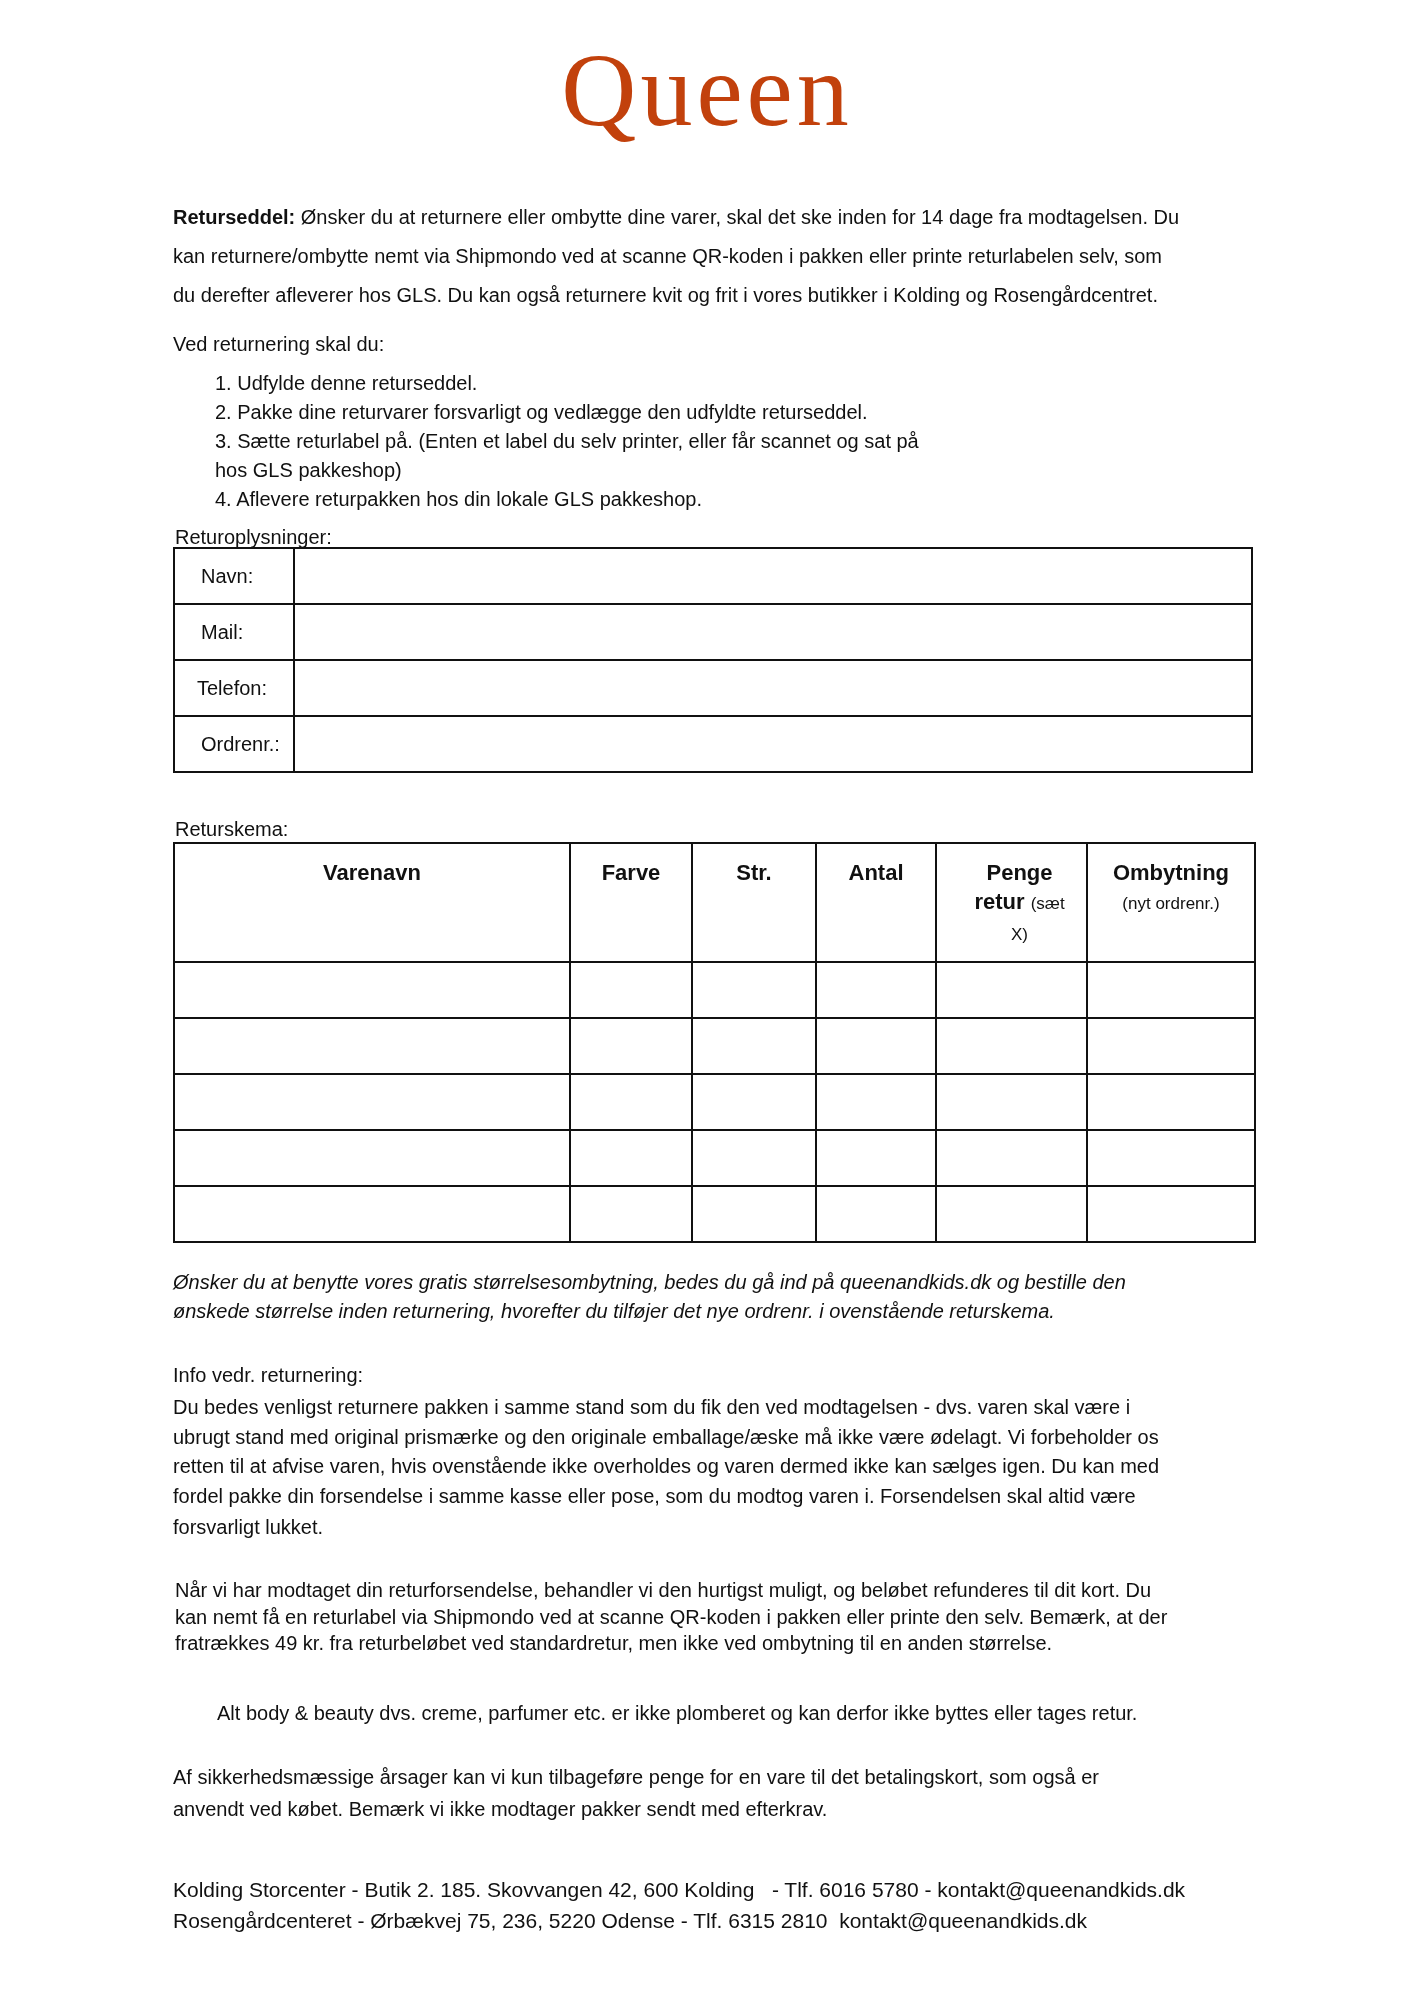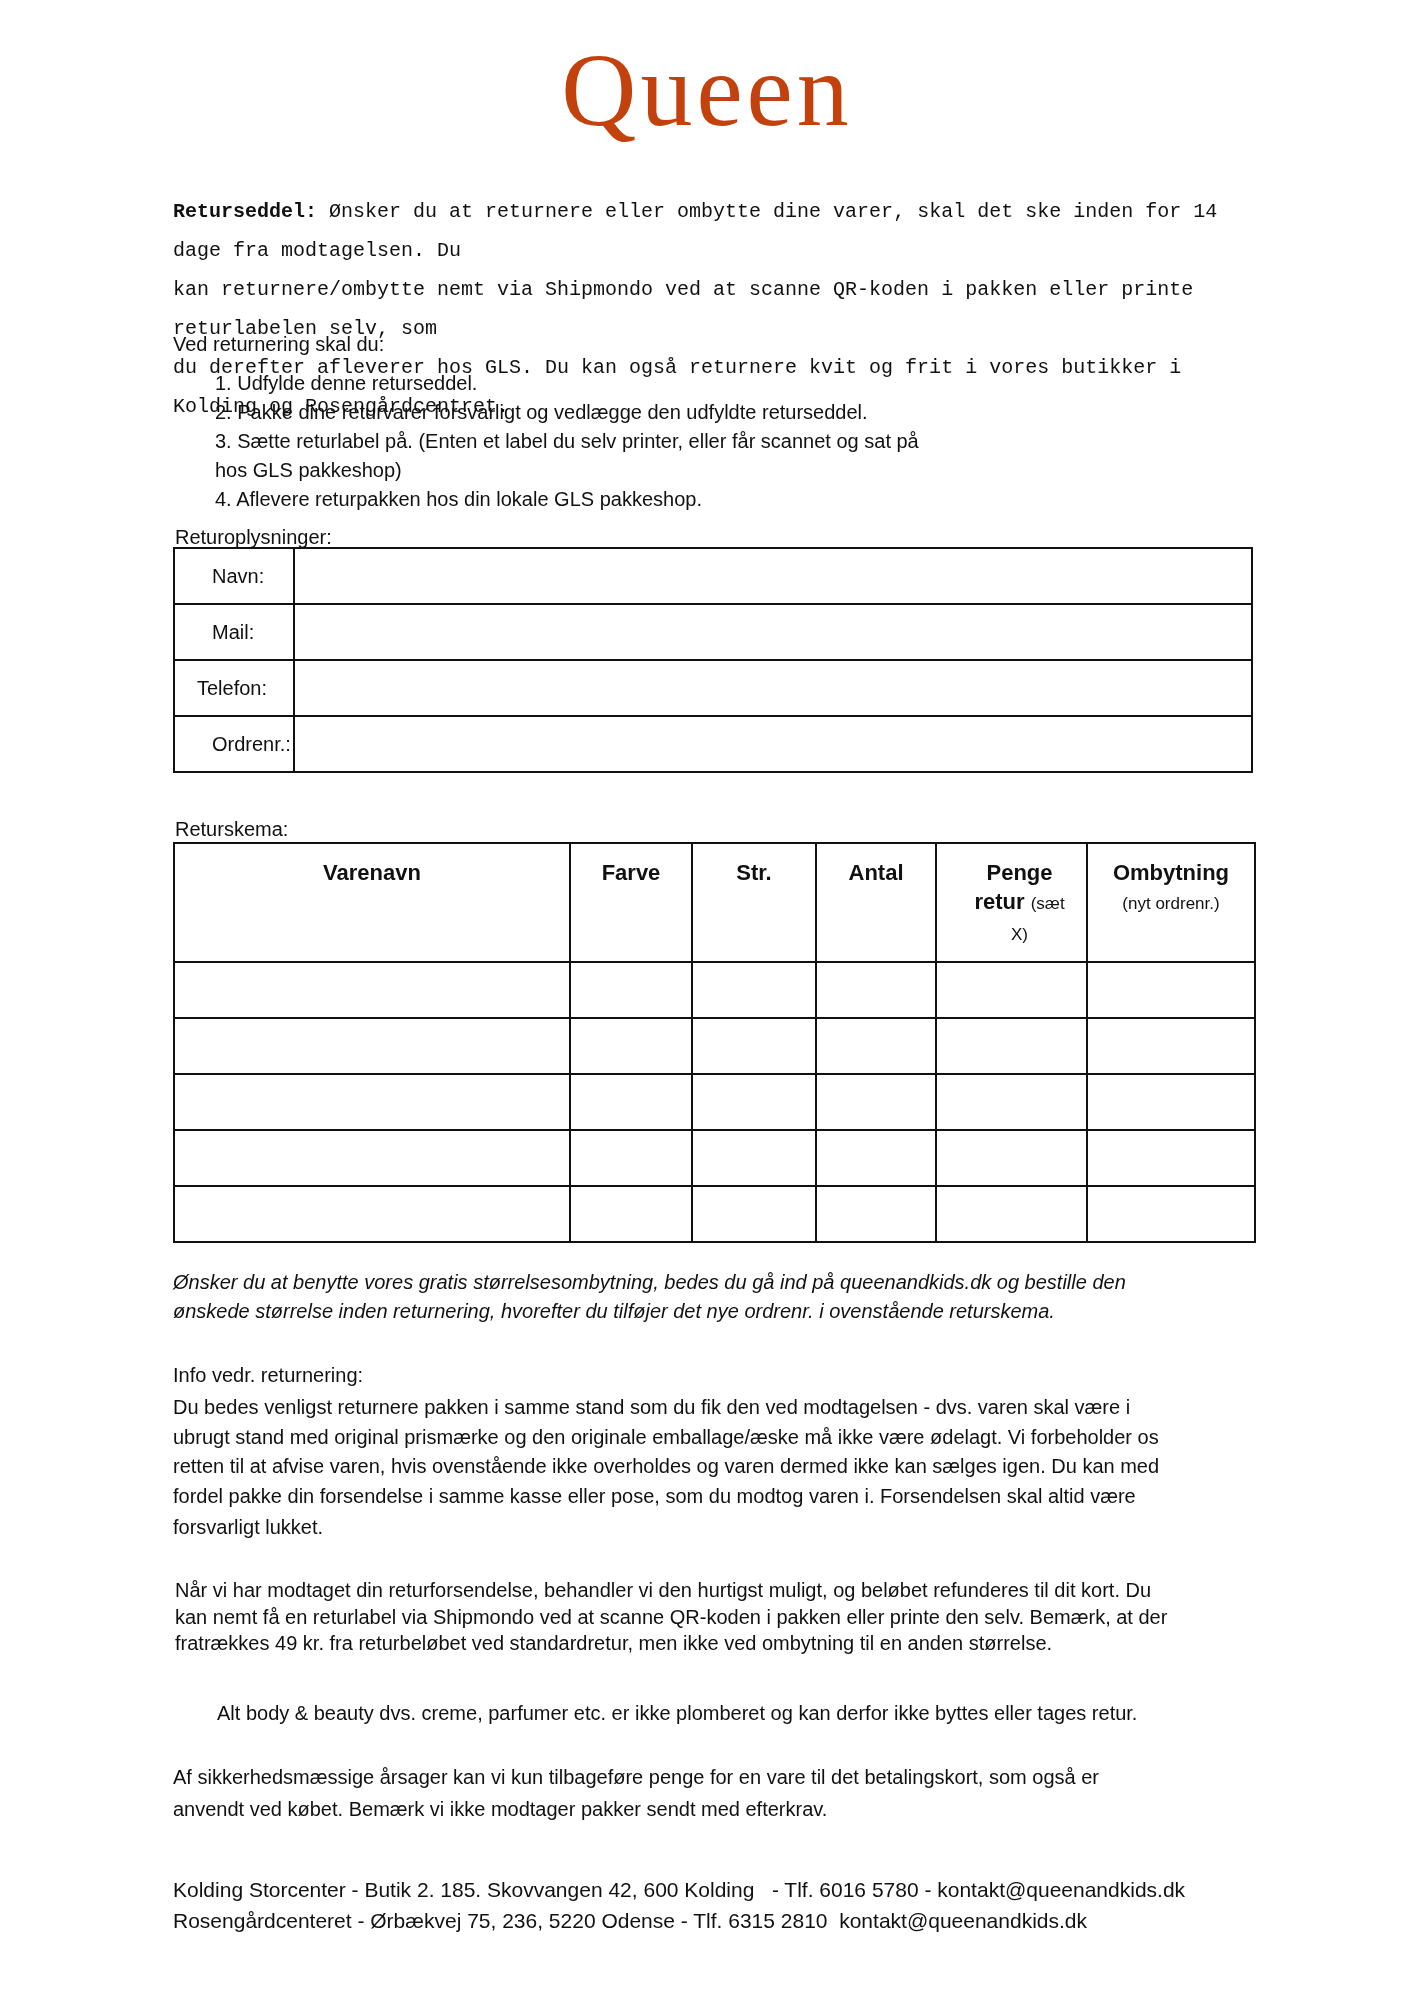--- a/index.html
+++ b/index.html
@@ -11,36 +11,36 @@
           color:#c2410c; line-height:1; }
   .txt { font-size:20px; line-height:39px; left:173px; width:1090px; }
   .txt b { font-weight:bold; }
   .h { font-size:20px; font-weight:normal; left:173px; }
   .list { left:215px; font-size:20px; line-height:29px; width:720px; margin:0; padding:0; list-style:none; }
   .list li { margin:0; }
   table { border-collapse:collapse; position:absolute; }
   td, th { border:2.5px solid #111; padding:0; }
   .info-table { left:173px; top:547px; width:1080px; }
   .info-table td { height:54px; font-size:20px; }
-  .info-table td.lbl { width:120px; padding-left:37px; box-sizing:border-box; }
+  .info-table td.lbl { width:120px; padding-left:26px; box-sizing:border-box; }
   .ret-table { left:173px; top:842px; width:1081px; table-layout:fixed; }
   .ret-table th { height:103px; vertical-align:top; padding-top:14px; font-size:22px; font-weight:bold; line-height:29px; }
   .ret-table th .sub { font-size:17px; font-weight:normal; }
   .ret-table td { height:54px; }
   .ital { font-style:italic; font-size:20px; line-height:29px; left:173px; width:1100px; }
   .body2 { font-size:20px; line-height:29.5px; left:173px; width:1090px; }
   .body3 { font-size:20px; line-height:26.5px; left:175px; width:1090px; }
   .footer { font-size:21px; line-height:31px; left:173px; width:1100px; }
 </style>
 </head>
 <body>
 
 <div class="abs logo">Queen</div>
 
-<div class="abs txt" style="top:192px;font-family:Liberation Mono, monospace;">
+<div class="abs txt" style="top:198px;">
   <div><b>Returseddel:</b><span> Ønsker du at returnere eller ombytte dine varer, skal det ske inden for 14 dage fra modtagelsen. Du</span></div>
   <div>kan returnere/ombytte nemt via Shipmondo ved at scanne QR-koden i pakken eller printe returlabelen selv, som</div>
   <div>du derefter afleverer hos GLS. Du kan også returnere kvit og frit i vores butikker i Kolding og Rosengårdcentret.</div>
 </div>
 
 <div class="abs h" style="top:333px;">Ved returnering skal du:</div>
 <ul class="abs list" style="top:369px;">
   <li>1. Udfylde denne returseddel.</li>
   <li>2. Pakke dine returvarer forsvarligt og vedlægge den udfyldte returseddel.</li>
   <li>3. Sætte returlabel på. (Enten et label du selv printer, eller får scannet og sat på hos GLS pakkeshop)</li>

